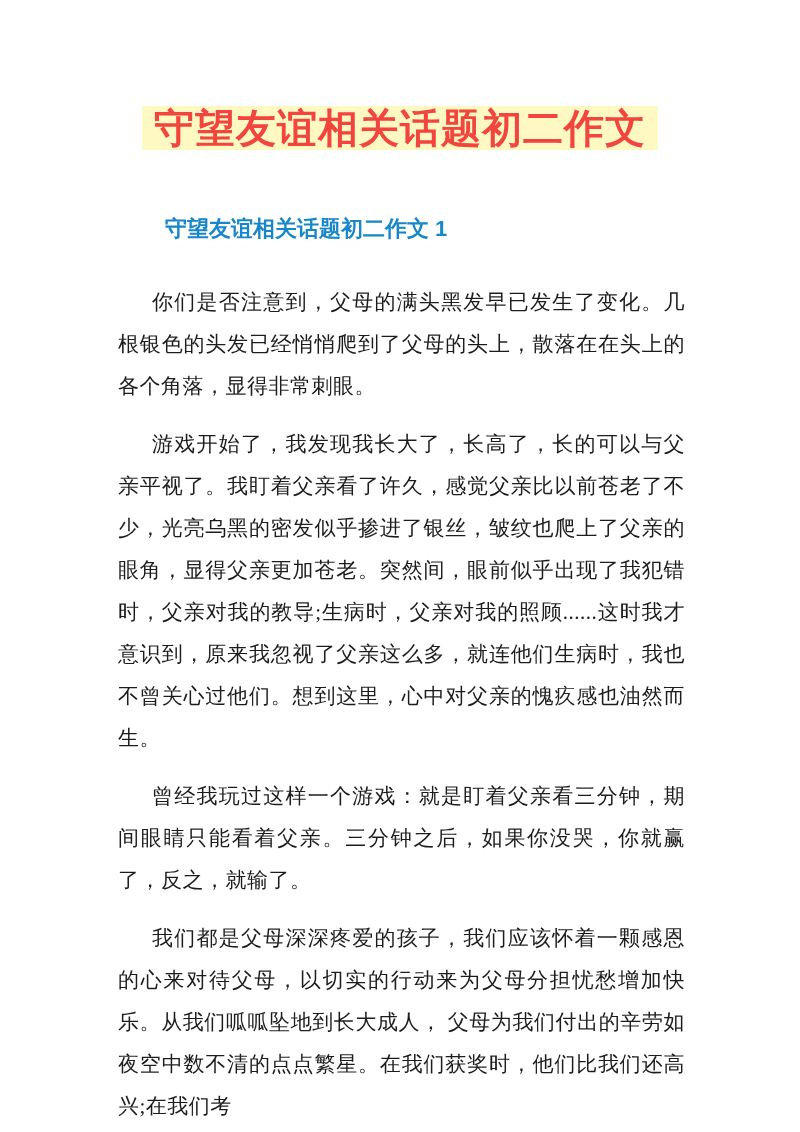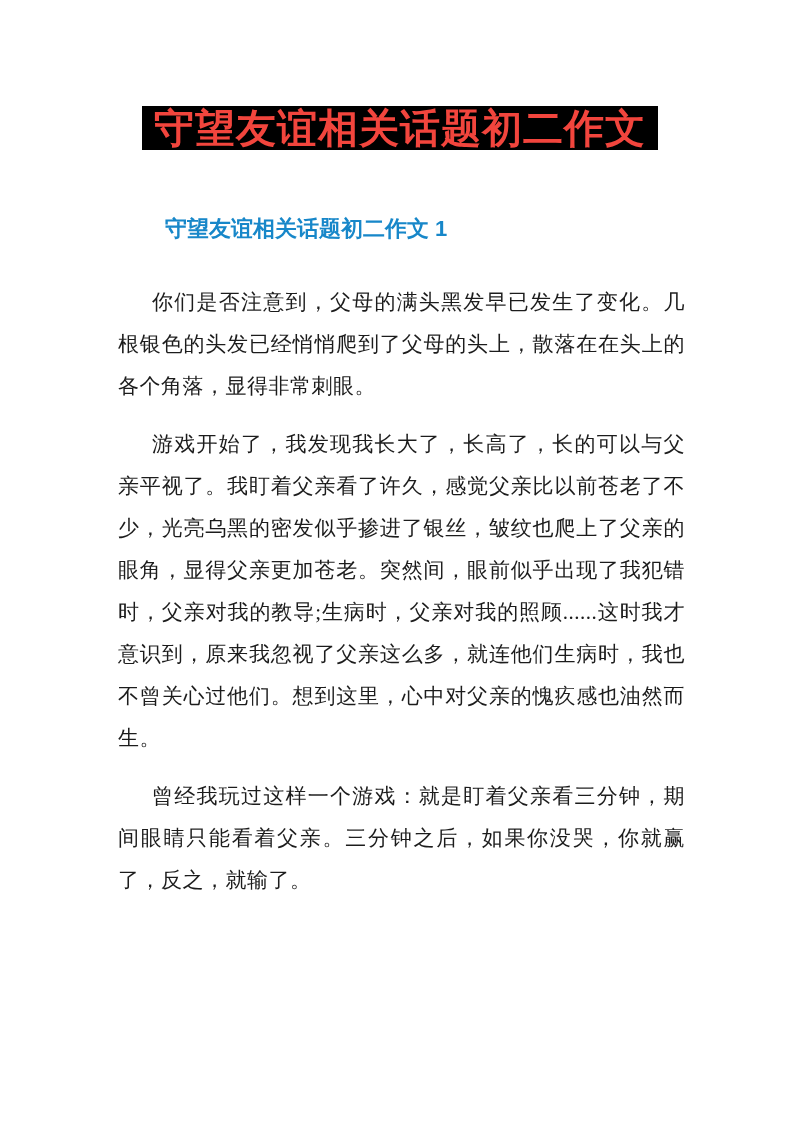--- a/index.html
+++ b/index.html
@@ -15,21 +15,21 @@
   }
   .page {
     position: relative;
     width: 800px;
     height: 1132px;
     background: #ffffff;
   }
   .title-band {
     margin: 106px auto 12px auto;
     width: fit-content;
-    background: #000000;
+    background: #fef9c3;
     padding: 2px 12px;
   }
   .doc-title {
     font-family: "Liberation Sans", sans-serif;
     font-weight: bold;
     font-size: 40px;
     line-height: 40px;
     letter-spacing: 1px;
     color: #f2453d;
     white-space: nowrap;
@@ -64,15 +64,16 @@
   <div class="title-band">
     <h1 class="doc-title" style="margin:0;">守望友谊相关话题初二作文</h1>
   </div>
 
   <h2 class="section-heading" style="margin-top:66px;">守望友谊相关话题初二作文 1</h2>
 
   <div class="content">
     <p>你们是否注意到，父母的满头黑发早已发生了变化。几根银色的头发已经悄悄爬到了父母的头上，散落在在头上的各个角落，显得非常刺眼。</p>
     <p>游戏开始了，我发现我长大了，长高了，长的可以与父亲平视了。我盯着父亲看了许久，感觉父亲比以前苍老了不少，光亮乌黑的密发似乎掺进了银丝，皱纹也爬上了父亲的眼角，显得父亲更加苍老。突然间，眼前似乎出现了我犯错时，父亲对我的教导;生病时，父亲对我的照顾......这时我才意识到，原来我忽视了父亲这么多，就连他们生病时，我也不曾关心过他们。想到这里，心中对父亲的愧疚感也油然而生。</p>
     <p>曾经我玩过这样一个游戏：就是盯着父亲看三分钟，期间眼睛只能看着父亲。三分钟之后，如果你没哭，你就赢了，反之，就输了。</p>
+    <p>我们都是父母深深疼爱的孩子，我们应该怀着一颗感恩的心来对待父母，以切实的行动来为父母分担忧愁增加快乐。从我们呱呱坠地到长大成人， 父母为我们付出的辛劳如夜空中数不清的点点繁星。在我们获奖时，他们比我们还高兴;在我们考</p>
   </div>
 
 </div>
 
 </body></html>

